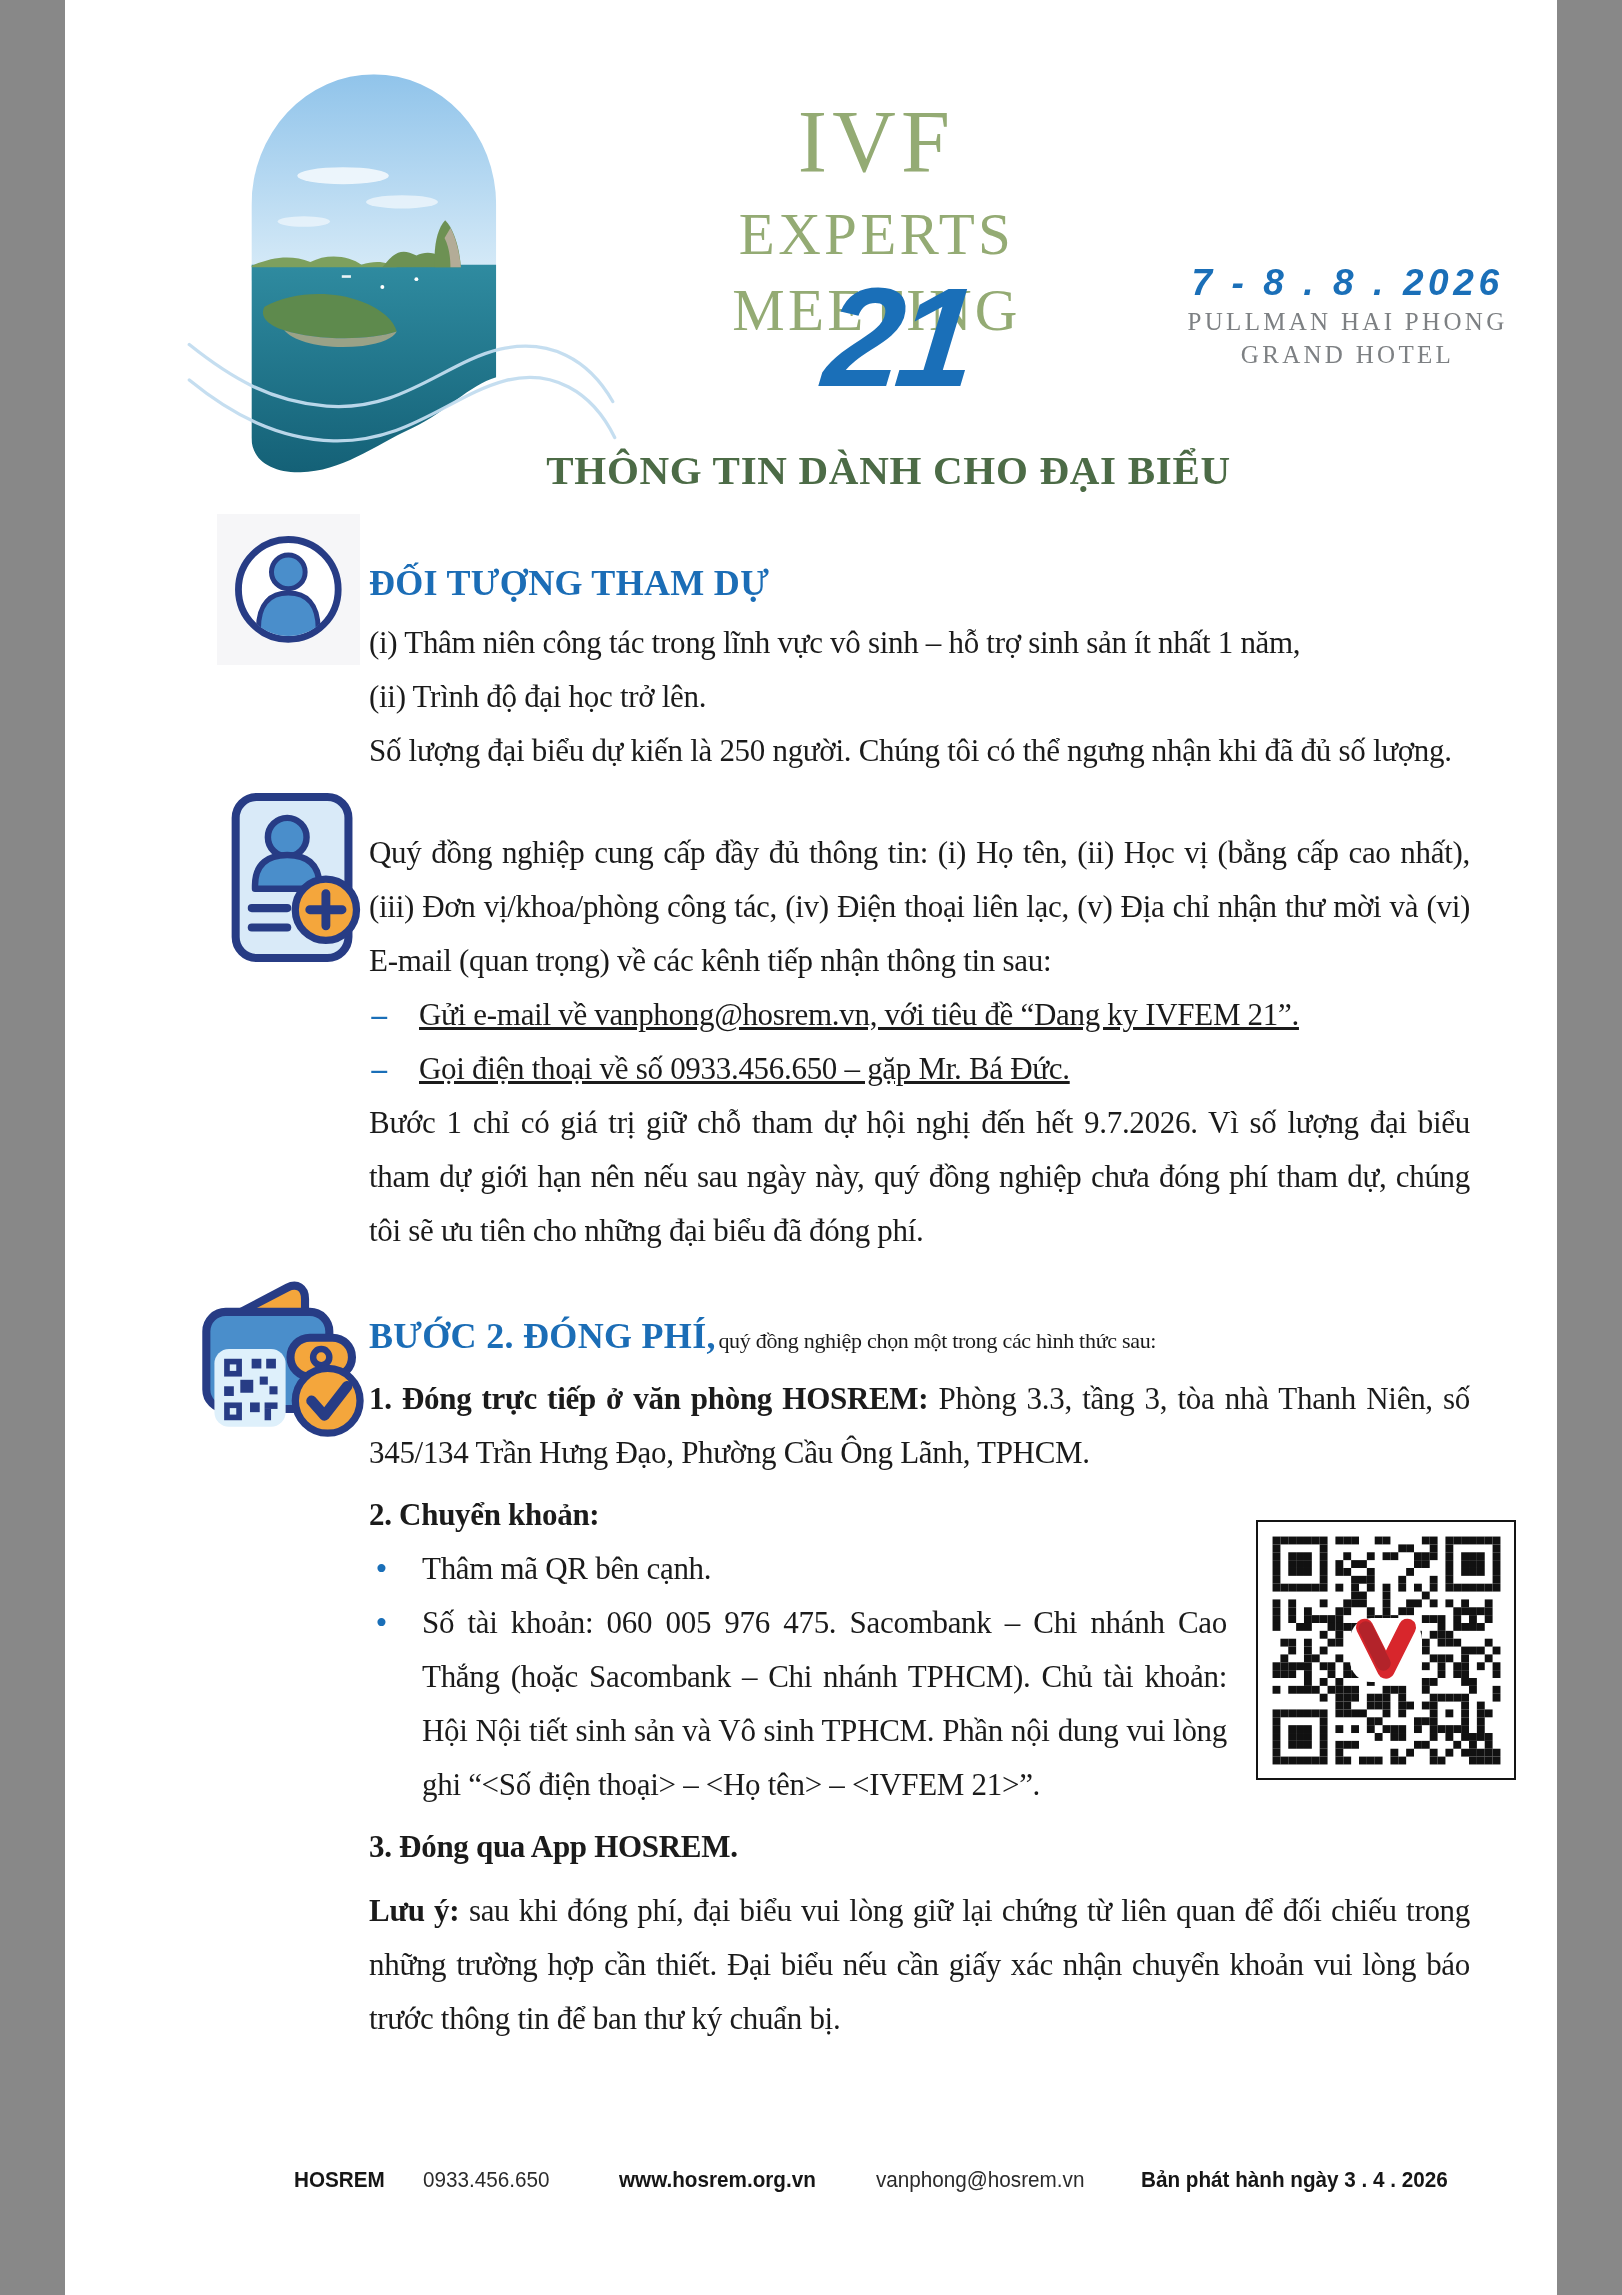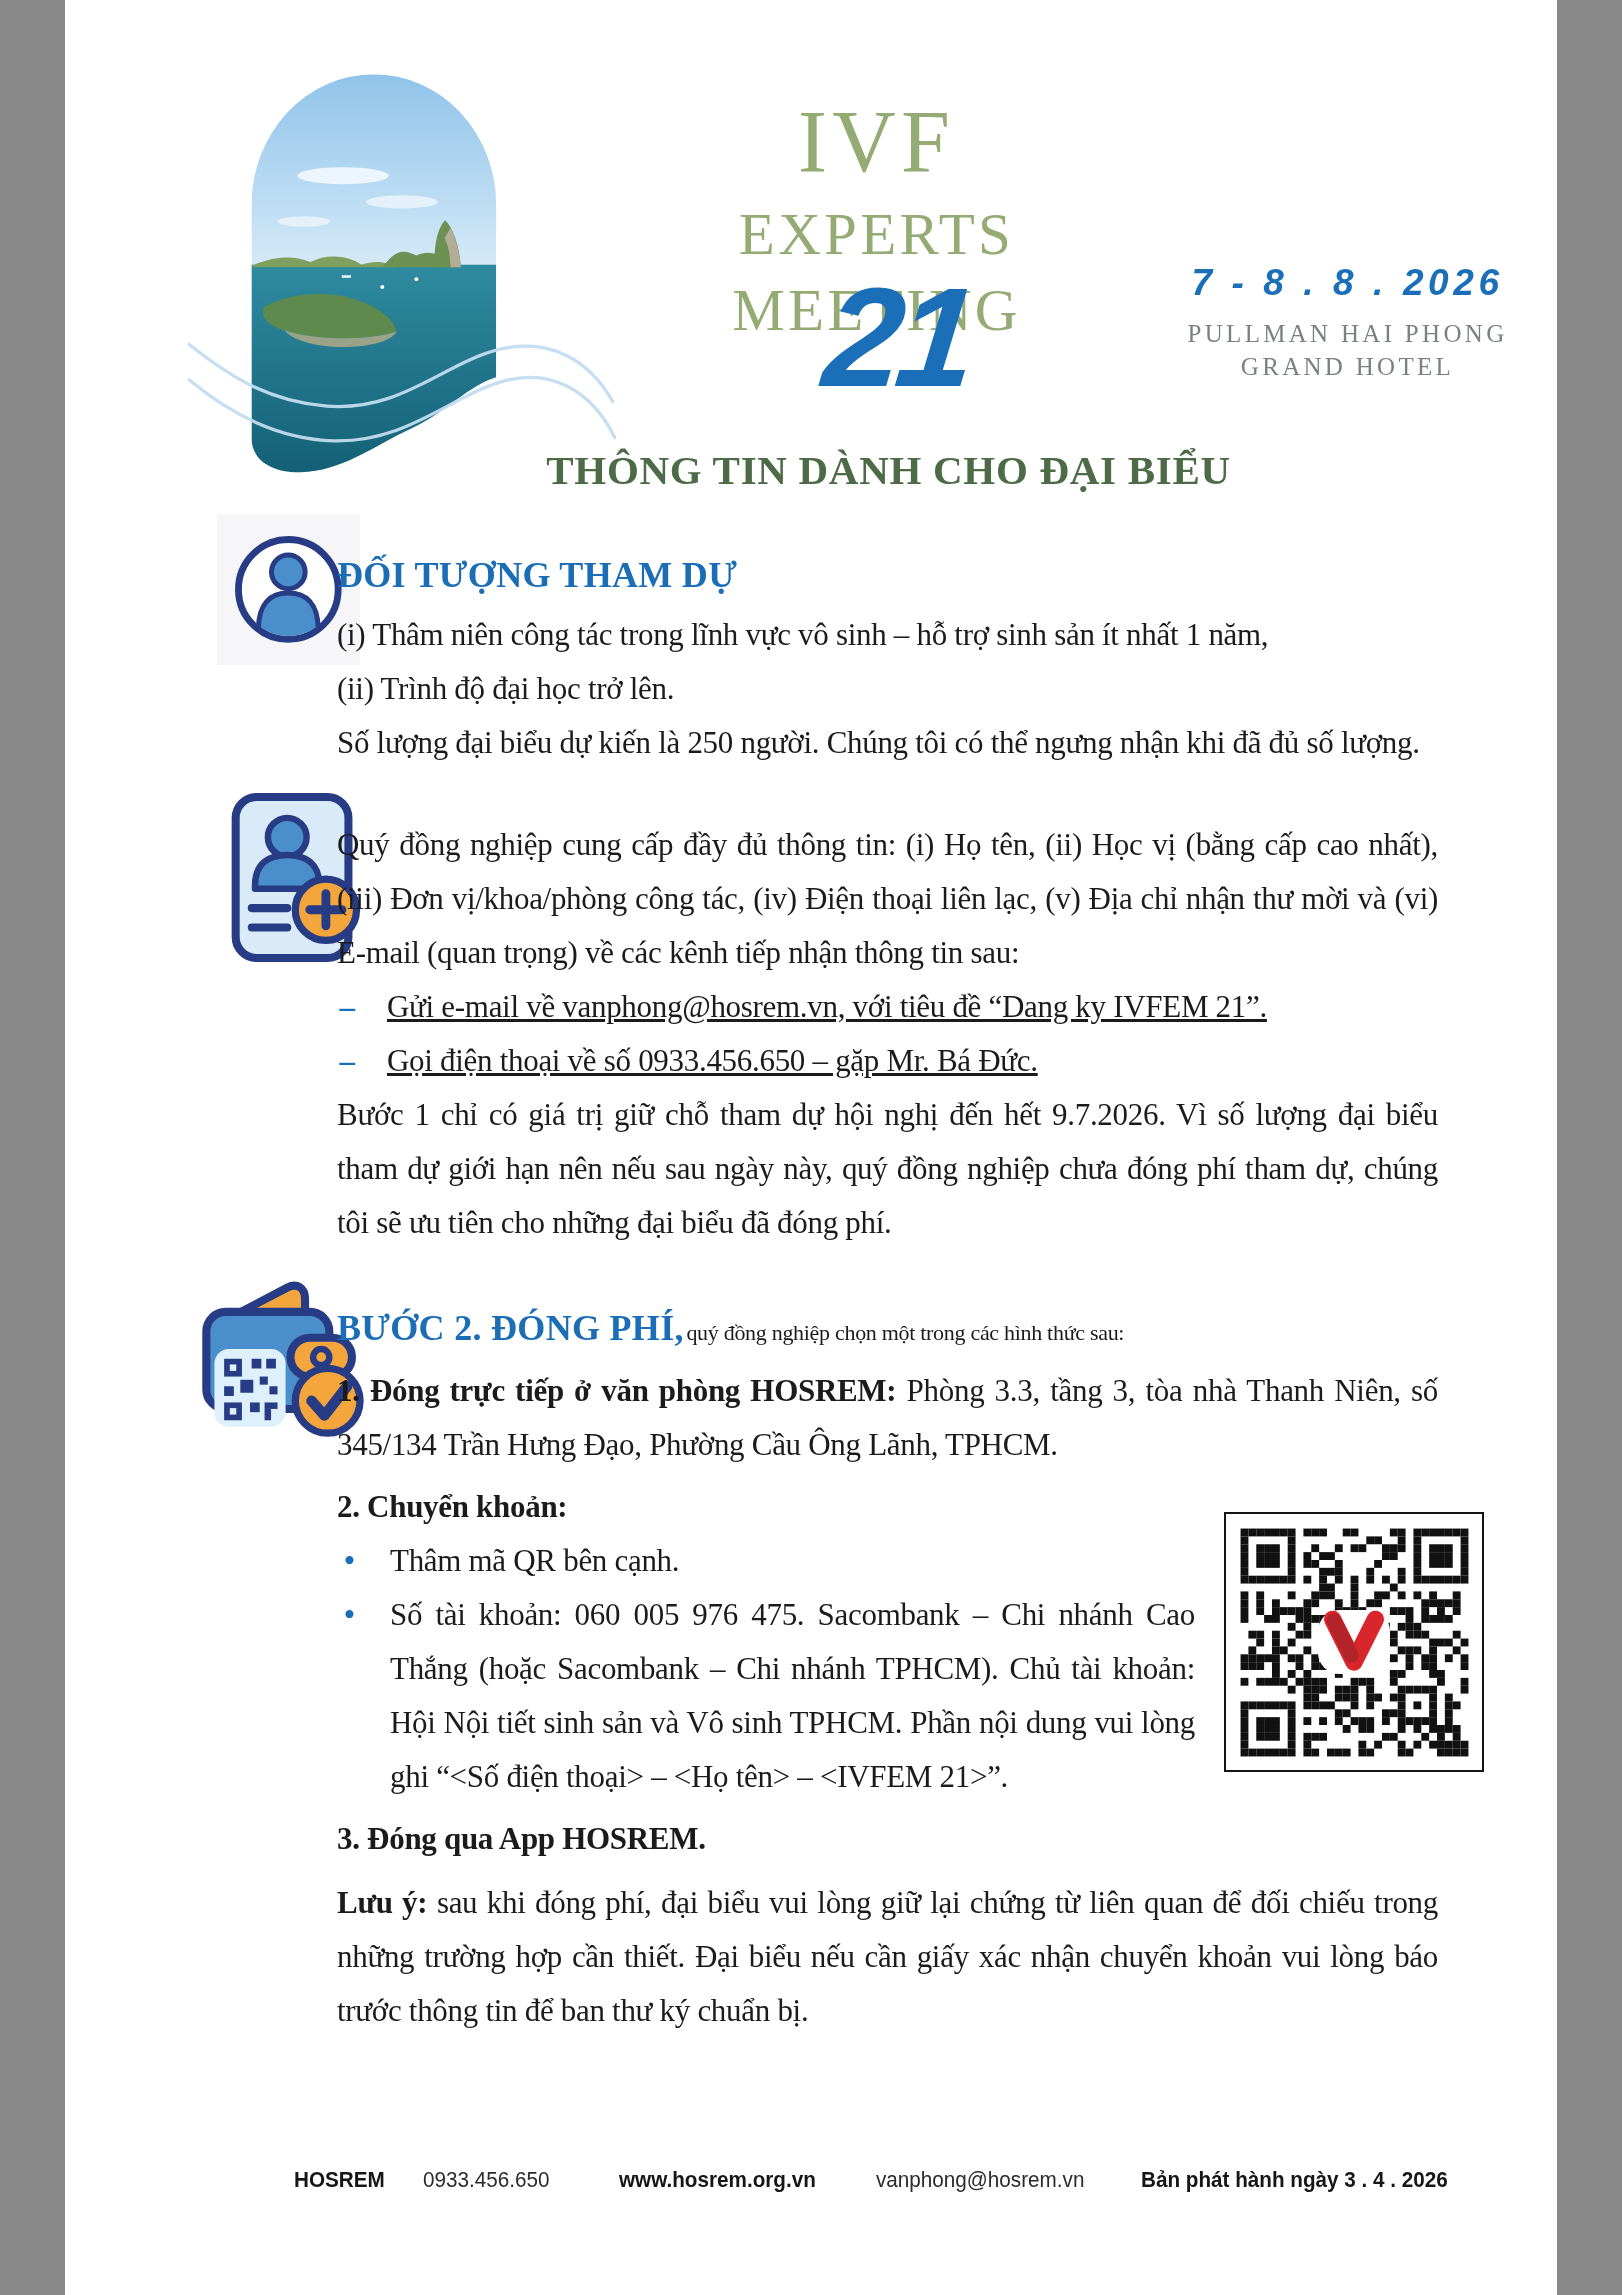--- a/index.html
+++ b/index.html
@@ -26,33 +26,33 @@
     font-family:"Liberation Sans","DejaVu Sans",sans-serif;font-weight:bold;font-style:italic;
     font-size:141px;line-height:151px;letter-spacing:-6.5px;color:var(--accent-blue);
     transform:skewX(-6deg);
   }
   .date-block{position:absolute;left:1106px;top:262px;width:353px;text-align:center;}
   .event-date{
     font-family:"Liberation Sans","DejaVu Sans",sans-serif;font-weight:bold;font-style:italic;
     font-size:37px;letter-spacing:4.6px;color:var(--accent-blue);white-space:nowrap;
   }
   .venue{font-size:25px;letter-spacing:3.3px;color:var(--venue-gray);line-height:33px;}
-  .venue.first{margin-top:13px;}
+  .venue.first{margin-top:1px;}
   .page-title{
     position:absolute;left:12px;top:446px;width:1623px;text-align:center;
     font-size:41px;font-weight:bold;color:var(--title-green);letter-spacing:0.7px;
   }
   
   .icon-box{position:absolute;}
   .icon-1{left:152px;top:514px;width:143px;height:151px;background:#f6f6f8;padding:6.5px 9.2px;}
   .icon-2{left:161px;top:788px;width:145px;height:179px;}
   .icon-3{left:128px;top:1273px;width:182px;height:178px;}
   .icon-box svg{width:100%;height:100%;display:block;}
   
-  .section{position:absolute;left:272px;width:1101px;}
+  .section{position:absolute;left:304px;width:1101px;margin-top:8px;}
   .sec-attendees{top:547px;}
   .sec-step1{top:818px;}
   .sec-step2{top:1300px;}
   .sec-heading{
     font-size:36px;font-weight:bold;color:var(--heading-blue);
     line-height:56px;letter-spacing:0.3px;margin-bottom:5.2px;
   }
   .body-text,.list-item,.num-item{
     font-size:31px;line-height:54px;text-align:justify;color:var(--body-black);
     letter-spacing:-0.3px;

